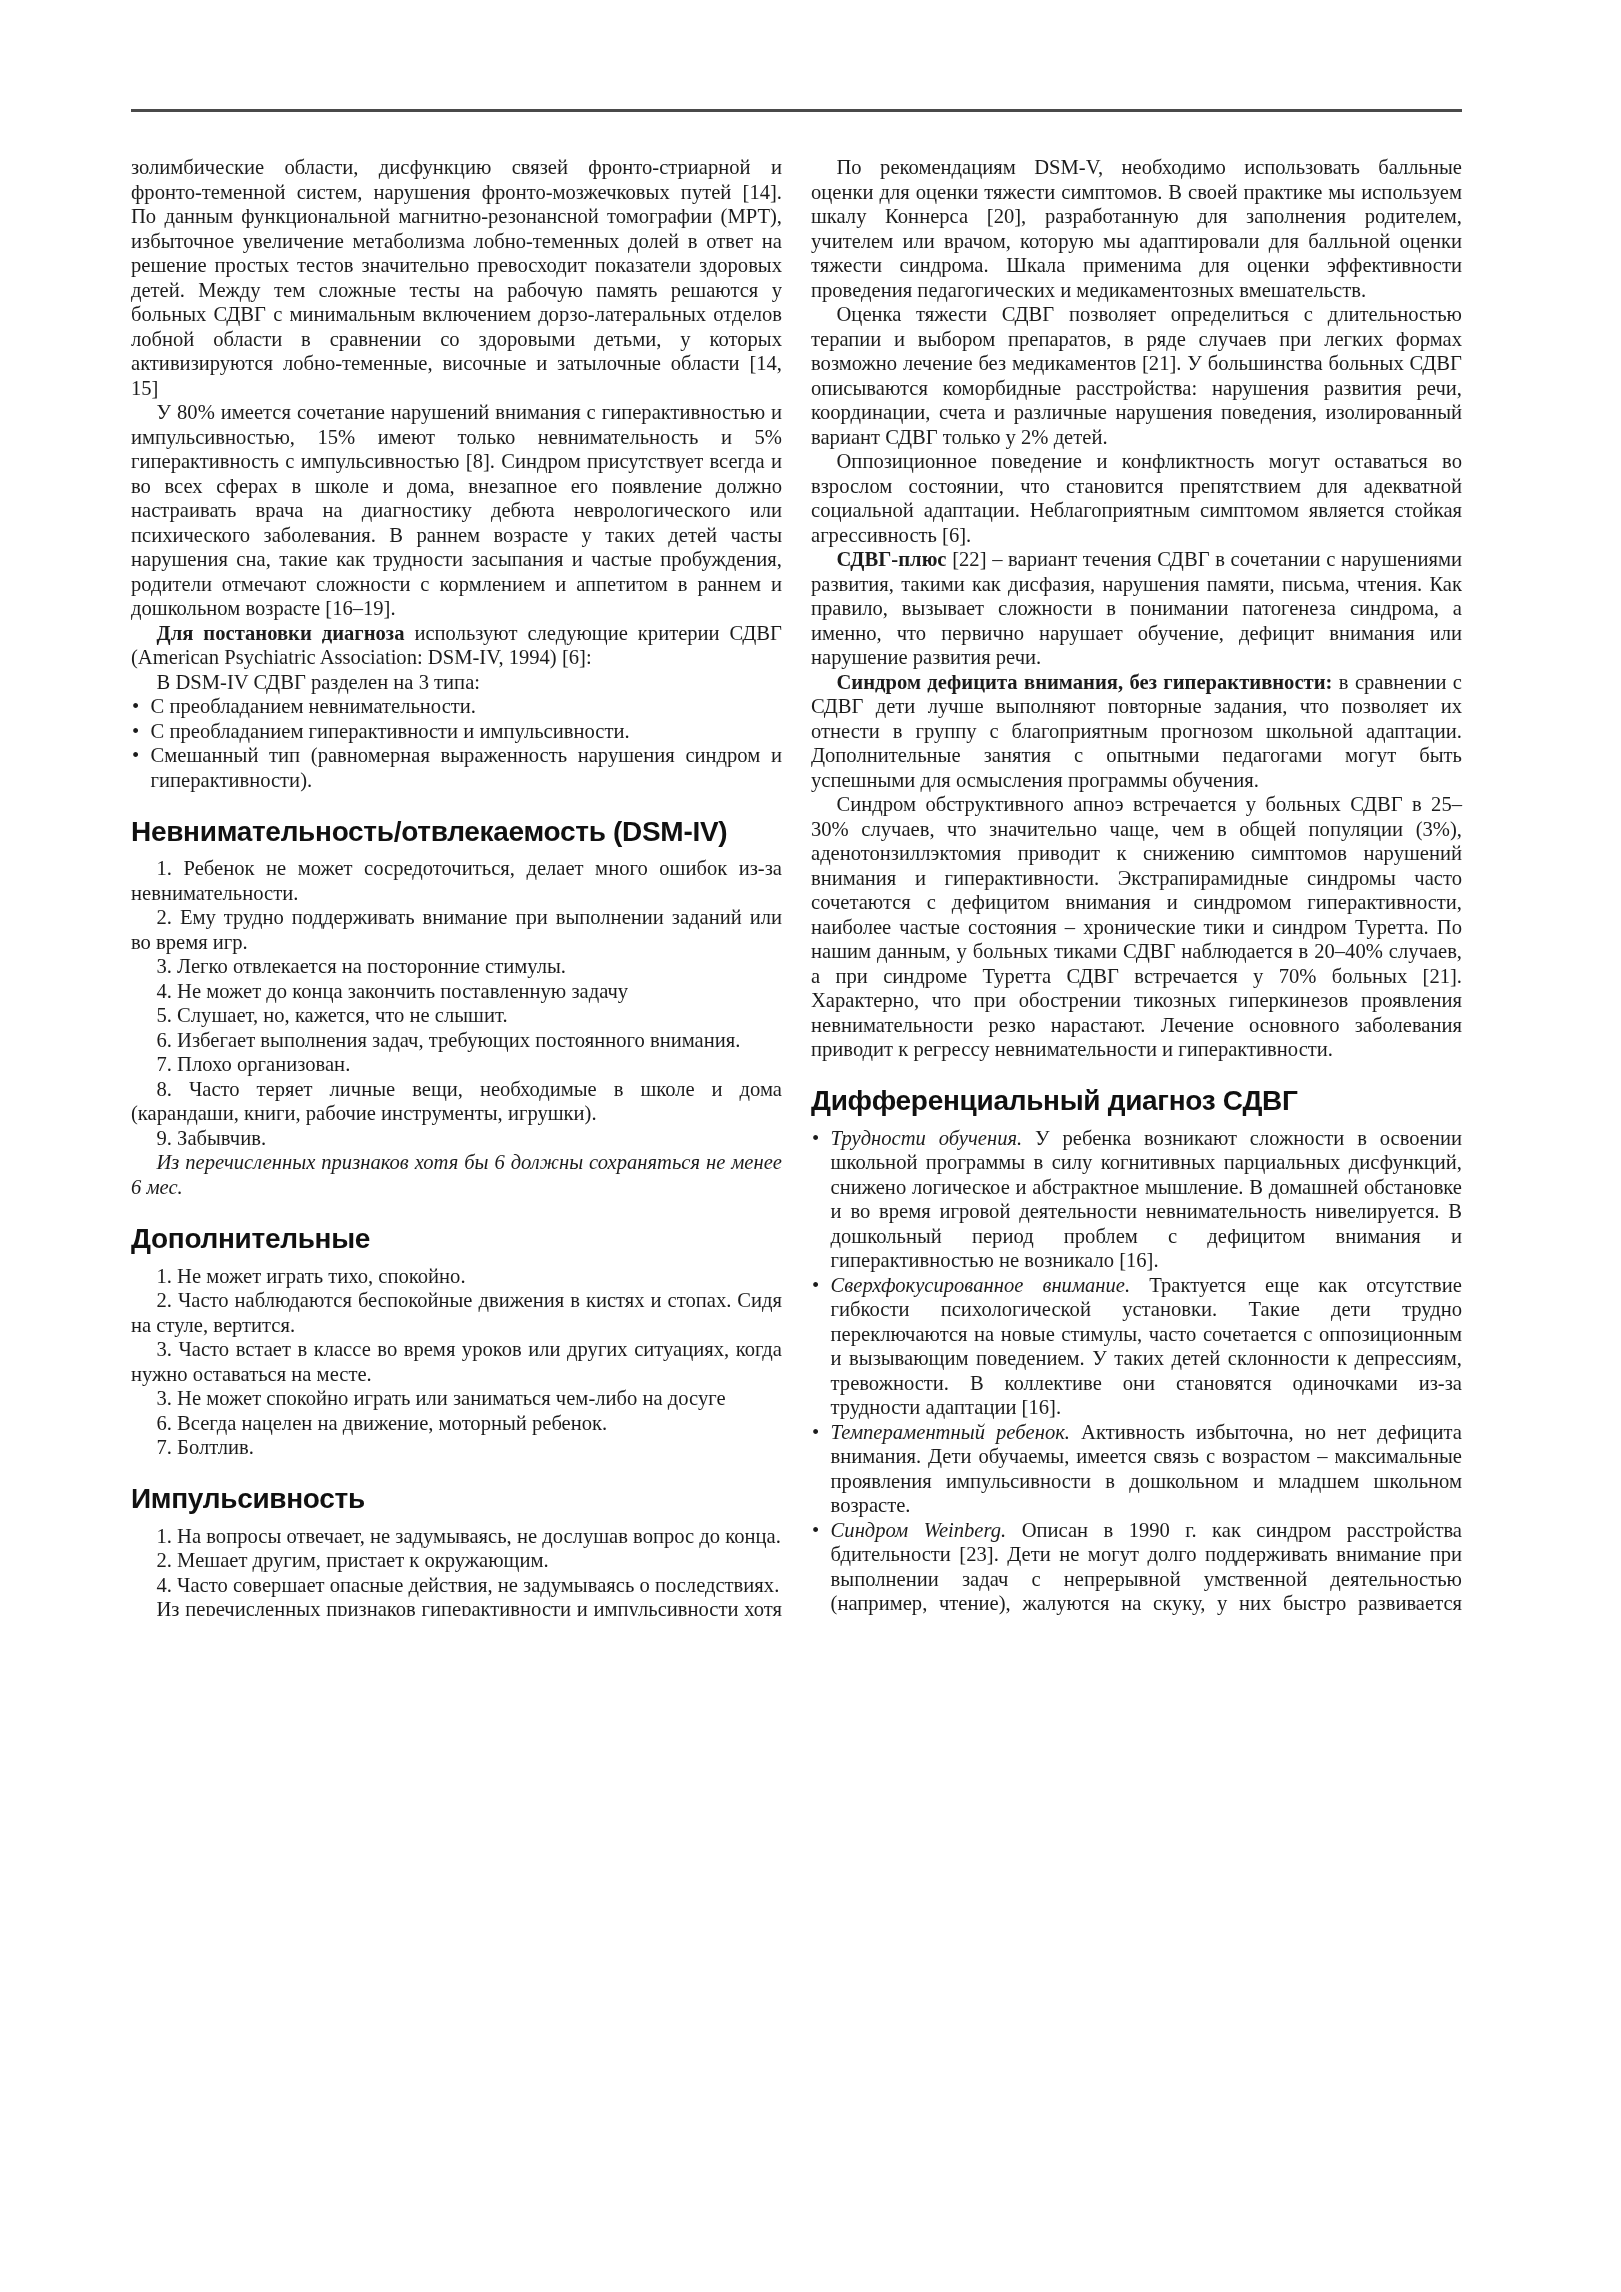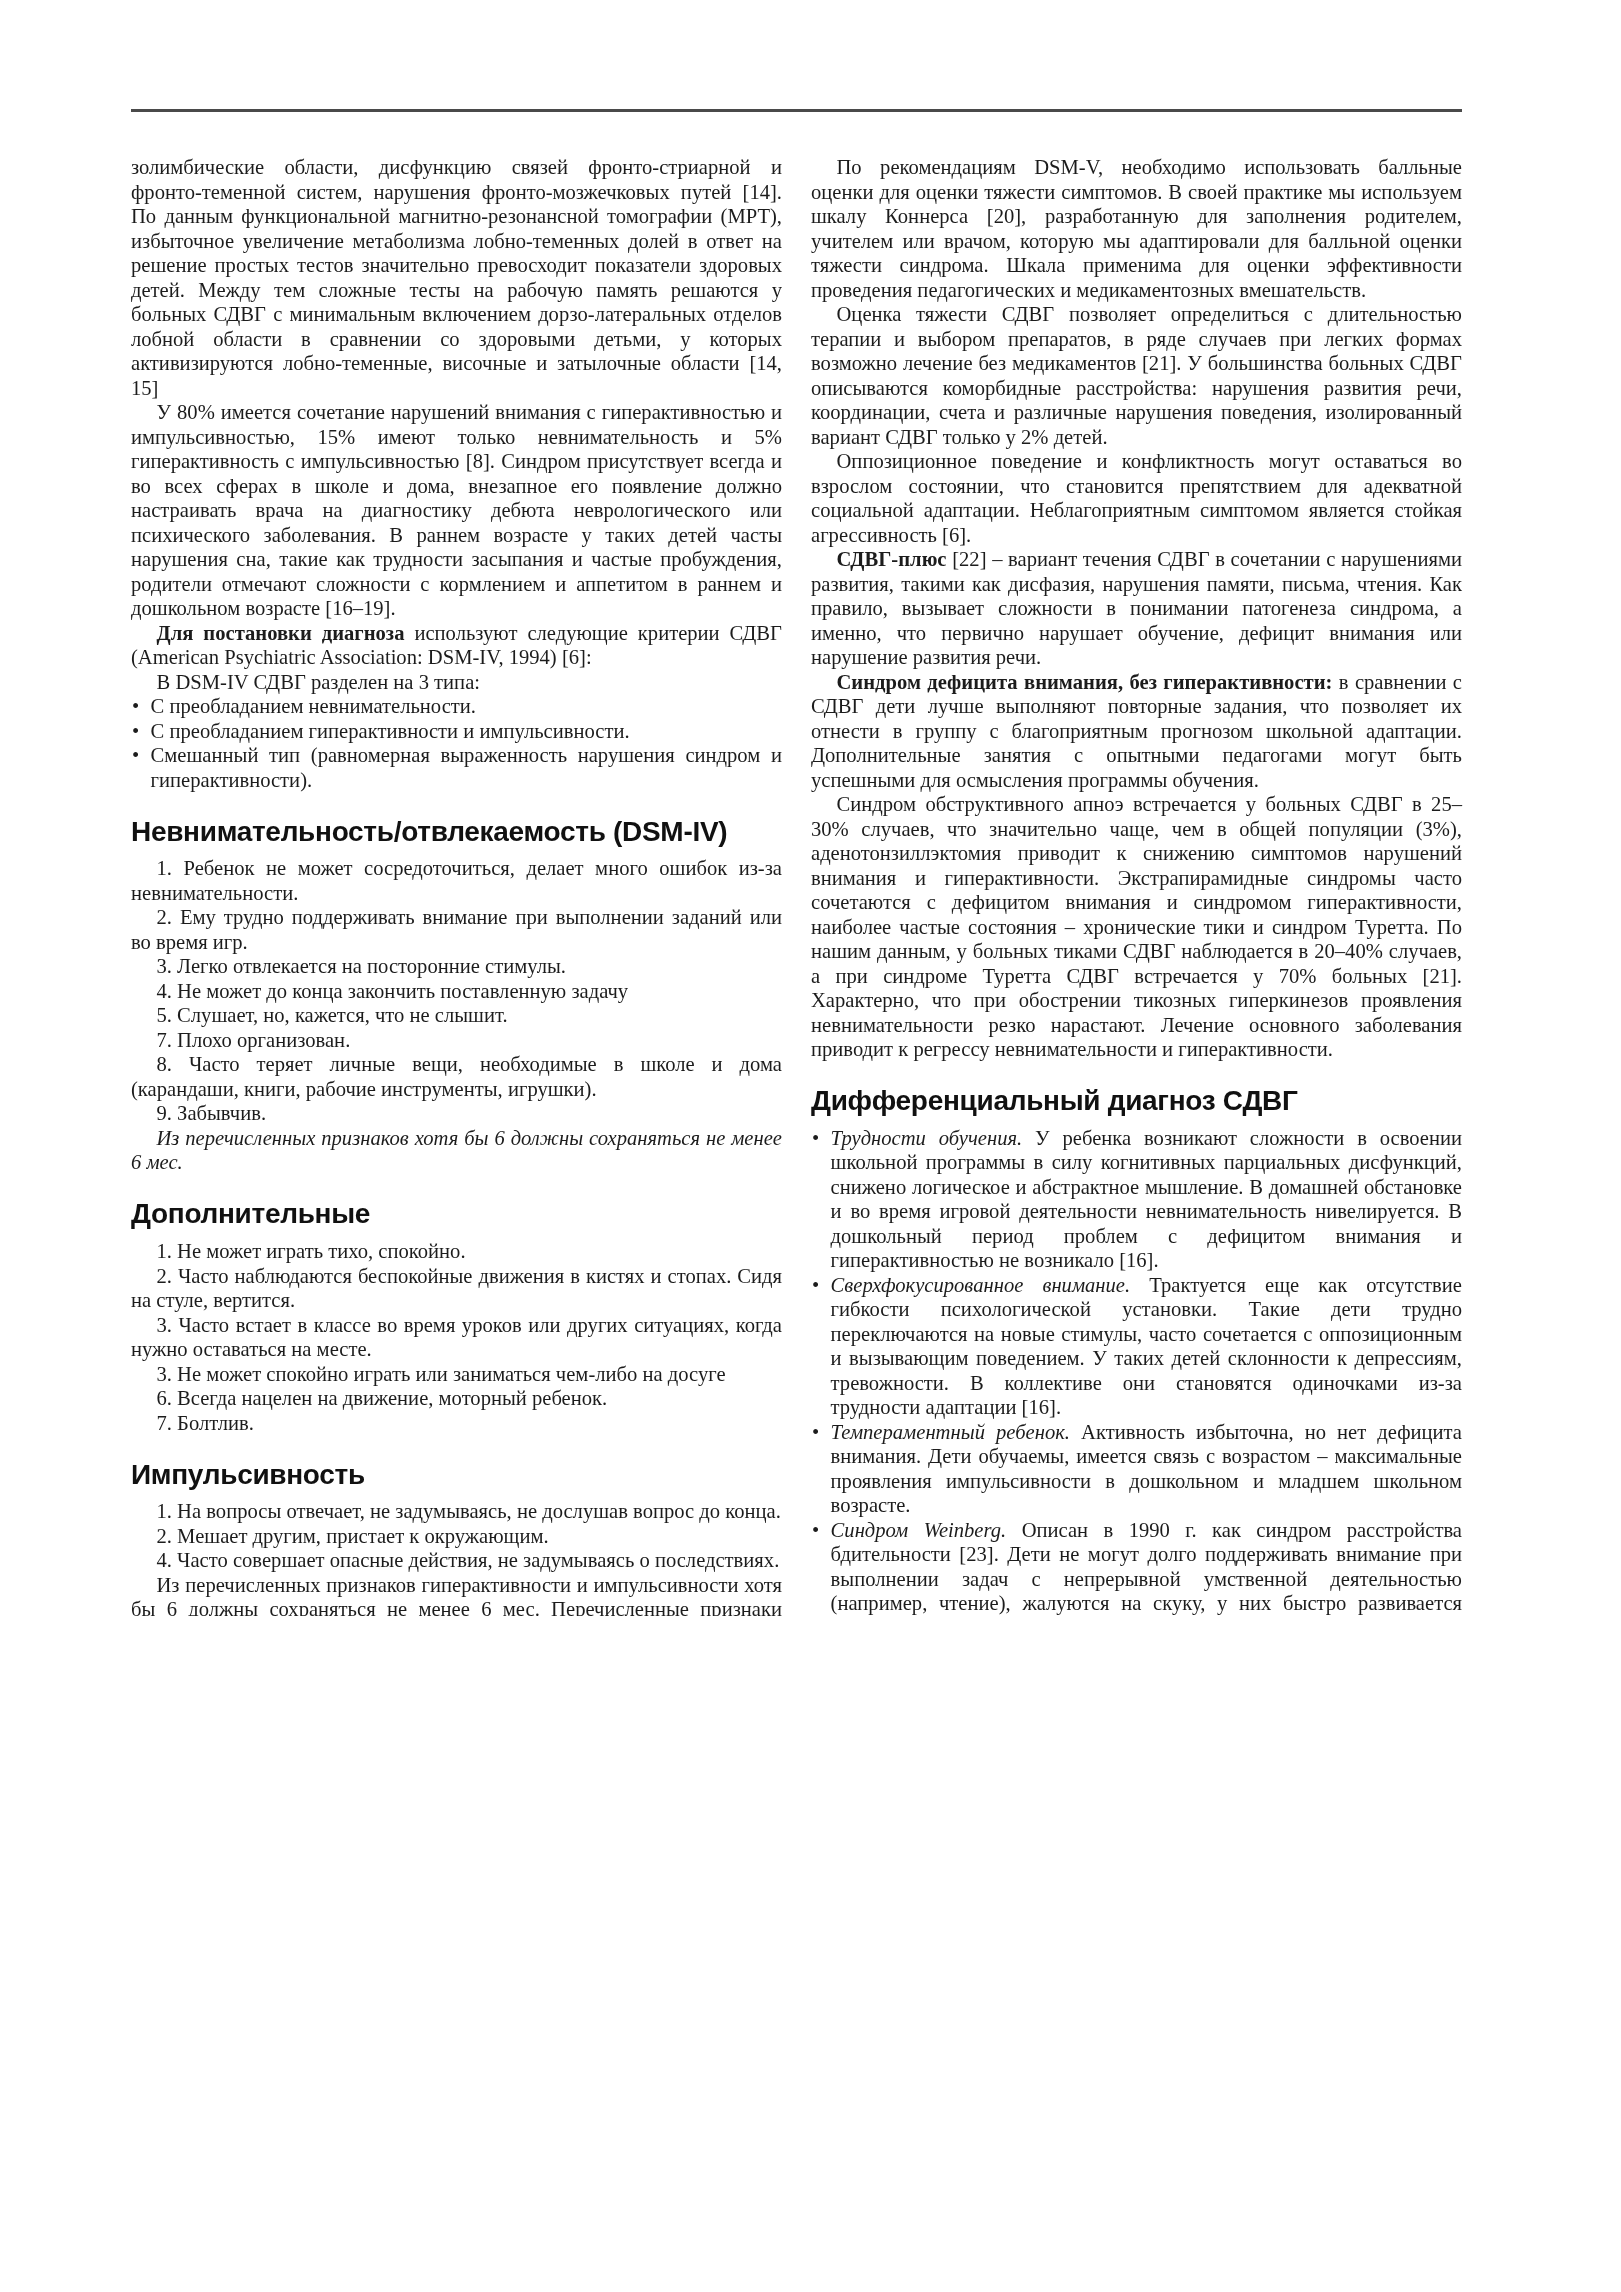--- a/index.html
+++ b/index.html
@@ -41,20 +41,21 @@
         <div class="li"><span class="dot">•</span><span>С преобладанием невнимательности.</span></div>
         <div class="li"><span class="dot">•</span><span>С преобладанием гиперактивности и импульсивности.</span></div>
         <div class="li"><span class="dot">•</span><span>Смешанный тип (равномерная выраженность нарушения синдром и гиперактивности).</span></div>
       </div>
       <h2>Невнимательность/отвлекаемость (DSM-IV)</h2>
       <p>1. Ребенок не может сосредоточиться, делает много ошибок из-за невнимательности.</p>
       <p>2. Ему трудно поддерживать внимание при выполнении заданий или во время игр.</p>
       <p>3. Легко отвлекается на посторонние стимулы.</p>
       <p>4. Не может до конца закончить поставленную задачу</p>
       <p>5. Слушает, но, кажется, что не слышит.</p>
+      <p>6. Избегает выполнения задач, требующих постоянного внимания.</p>
       <p>7. Плохо организован.</p>
       <p>8. Часто теряет личные вещи, необходимые в школе и дома (карандаши, книги, рабочие инструменты, игрушки).</p>
       <p>9. Забывчив.</p>
       <p class="note">Из перечисленных признаков хотя бы 6 должны сохраняться не менее 6 мес.</p>
       <h2>Дополнительные</h2>
       <p>1. Не может играть тихо, спокойно.</p>
       <p>2. Часто наблюдаются беспокойные движения в кистях и стопах. Сидя на стуле, вертится.</p>
       <p>3. Часто встает в классе во время уроков или других ситуациях, когда нужно оставаться на месте.</p>
       <p>3. Не может спокойно играть или заниматься чем-либо на досуге</p>
       <p>6. Всегда нацелен на движение, моторный ребенок.</p>

